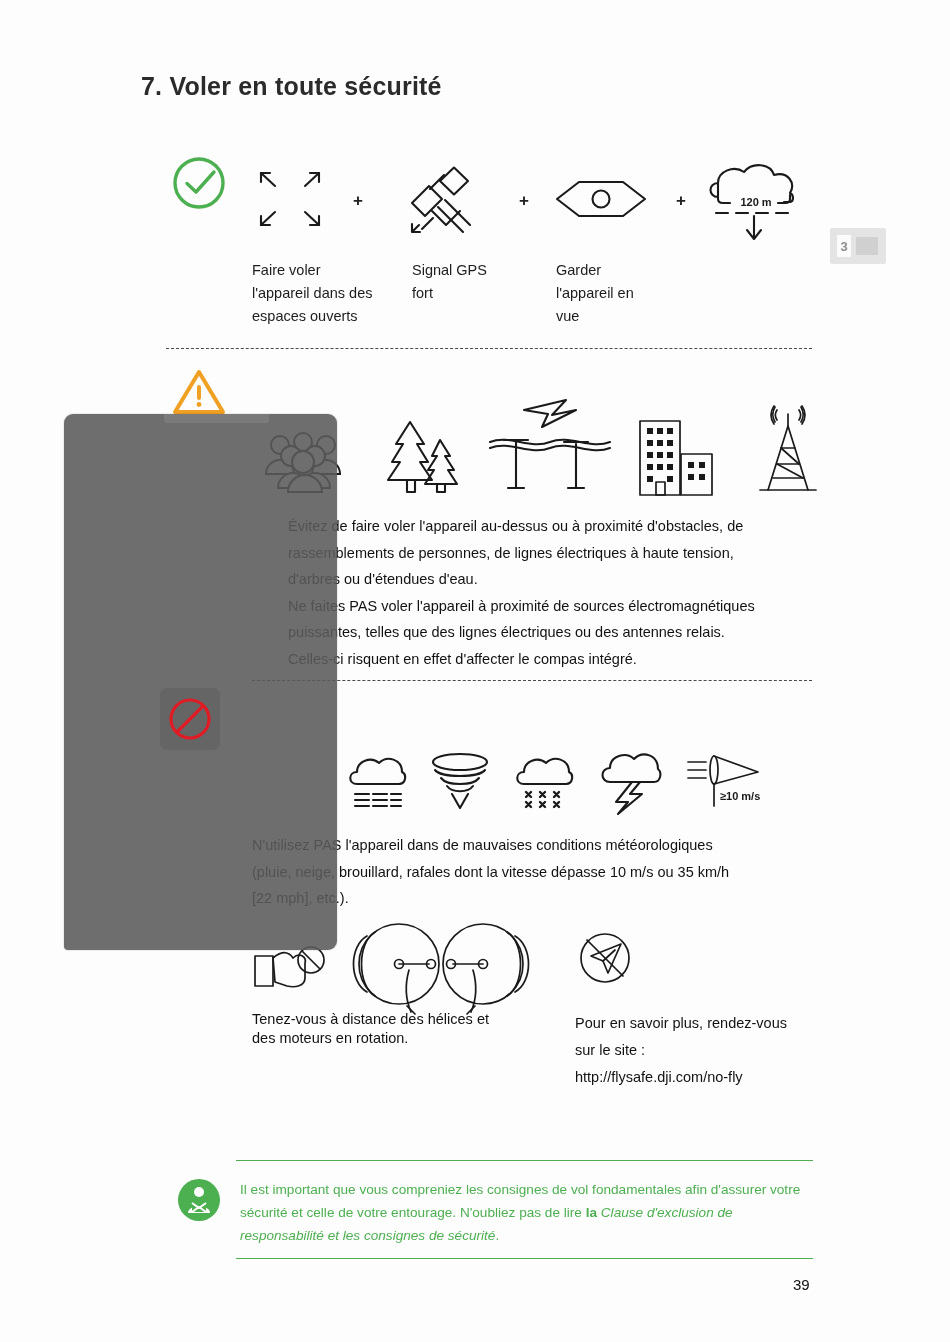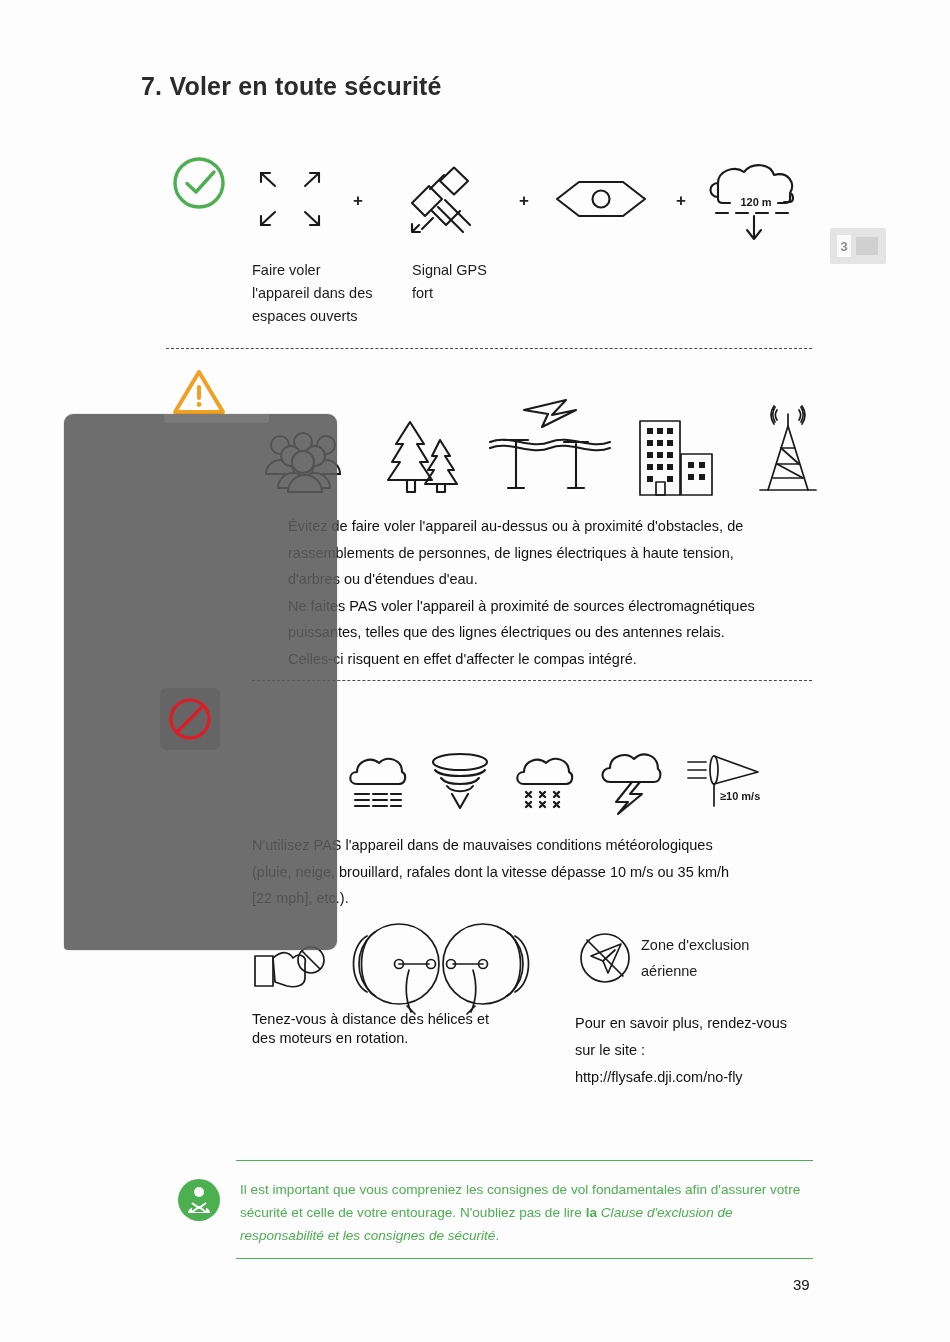--- a/index.html
+++ b/index.html
@@ -177,20 +177,23 @@
         <path d="M41 67 L48 76 L55 67"></path>
       </g>
     </svg>
   </div>
 
   <div class="cap" style="left:252px;top:259px;width:150px;">Faire voler
 l'appareil dans des
 espaces ouverts</div>
   <div class="cap" style="left:412px;top:259px;width:120px;">Signal GPS
 fort</div>
+  <div class="cap" style="left:556px;top:259px;width:120px;">Garder
+l'appareil en
+vue</div>
 
   <div class="dash-sep" style="left:166px;top:348px;width:646px;"></div>
 
   <div class="warn-tri">
     <svg width="54" height="48" viewBox="0 0 54 48">
       <path d="M27 4 L51 44 L3 44 Z" fill="none" stroke="#f0a022" stroke-width="4" stroke-linejoin="round"></path>
       <path d="M27 19 L27 30" stroke="#f0a022" stroke-width="4" stroke-linecap="round"></path>
       <circle cx="27" cy="36.5" r="2.4" fill="#f0a022"></circle>
     </svg>
   </div>
@@ -401,22 +404,20 @@
     <svg width="56" height="56" viewBox="0 0 56 56">
       <g class="stk-thin">
         <circle cx="28" cy="28" r="24"></circle>
         <path d="M44 14 L14 26 L26 31 L31 43 Z"></path>
         <path d="M26 31 L38 20"></path>
         <path d="M10 10 L46 46"></path>
       </g>
     </svg>
   </div>
 
-  <div class="cap" style="left:641px;top:932px;width:240px;line-height:26px;">Zone d'exclusion
-aérienne</div>
 
   <div class="body-text" style="left:575px;top:1010px;width:300px;line-height:27px;">Pour en savoir plus, rendez-vous
 sur le site :
 http://flysafe.dji.com/no-fly</div>
 
   <div class="scan-overlay">
     <div class="notch"></div>
   </div>
   <div class="no-box">
     <svg width="46" height="46" viewBox="0 0 46 46">

